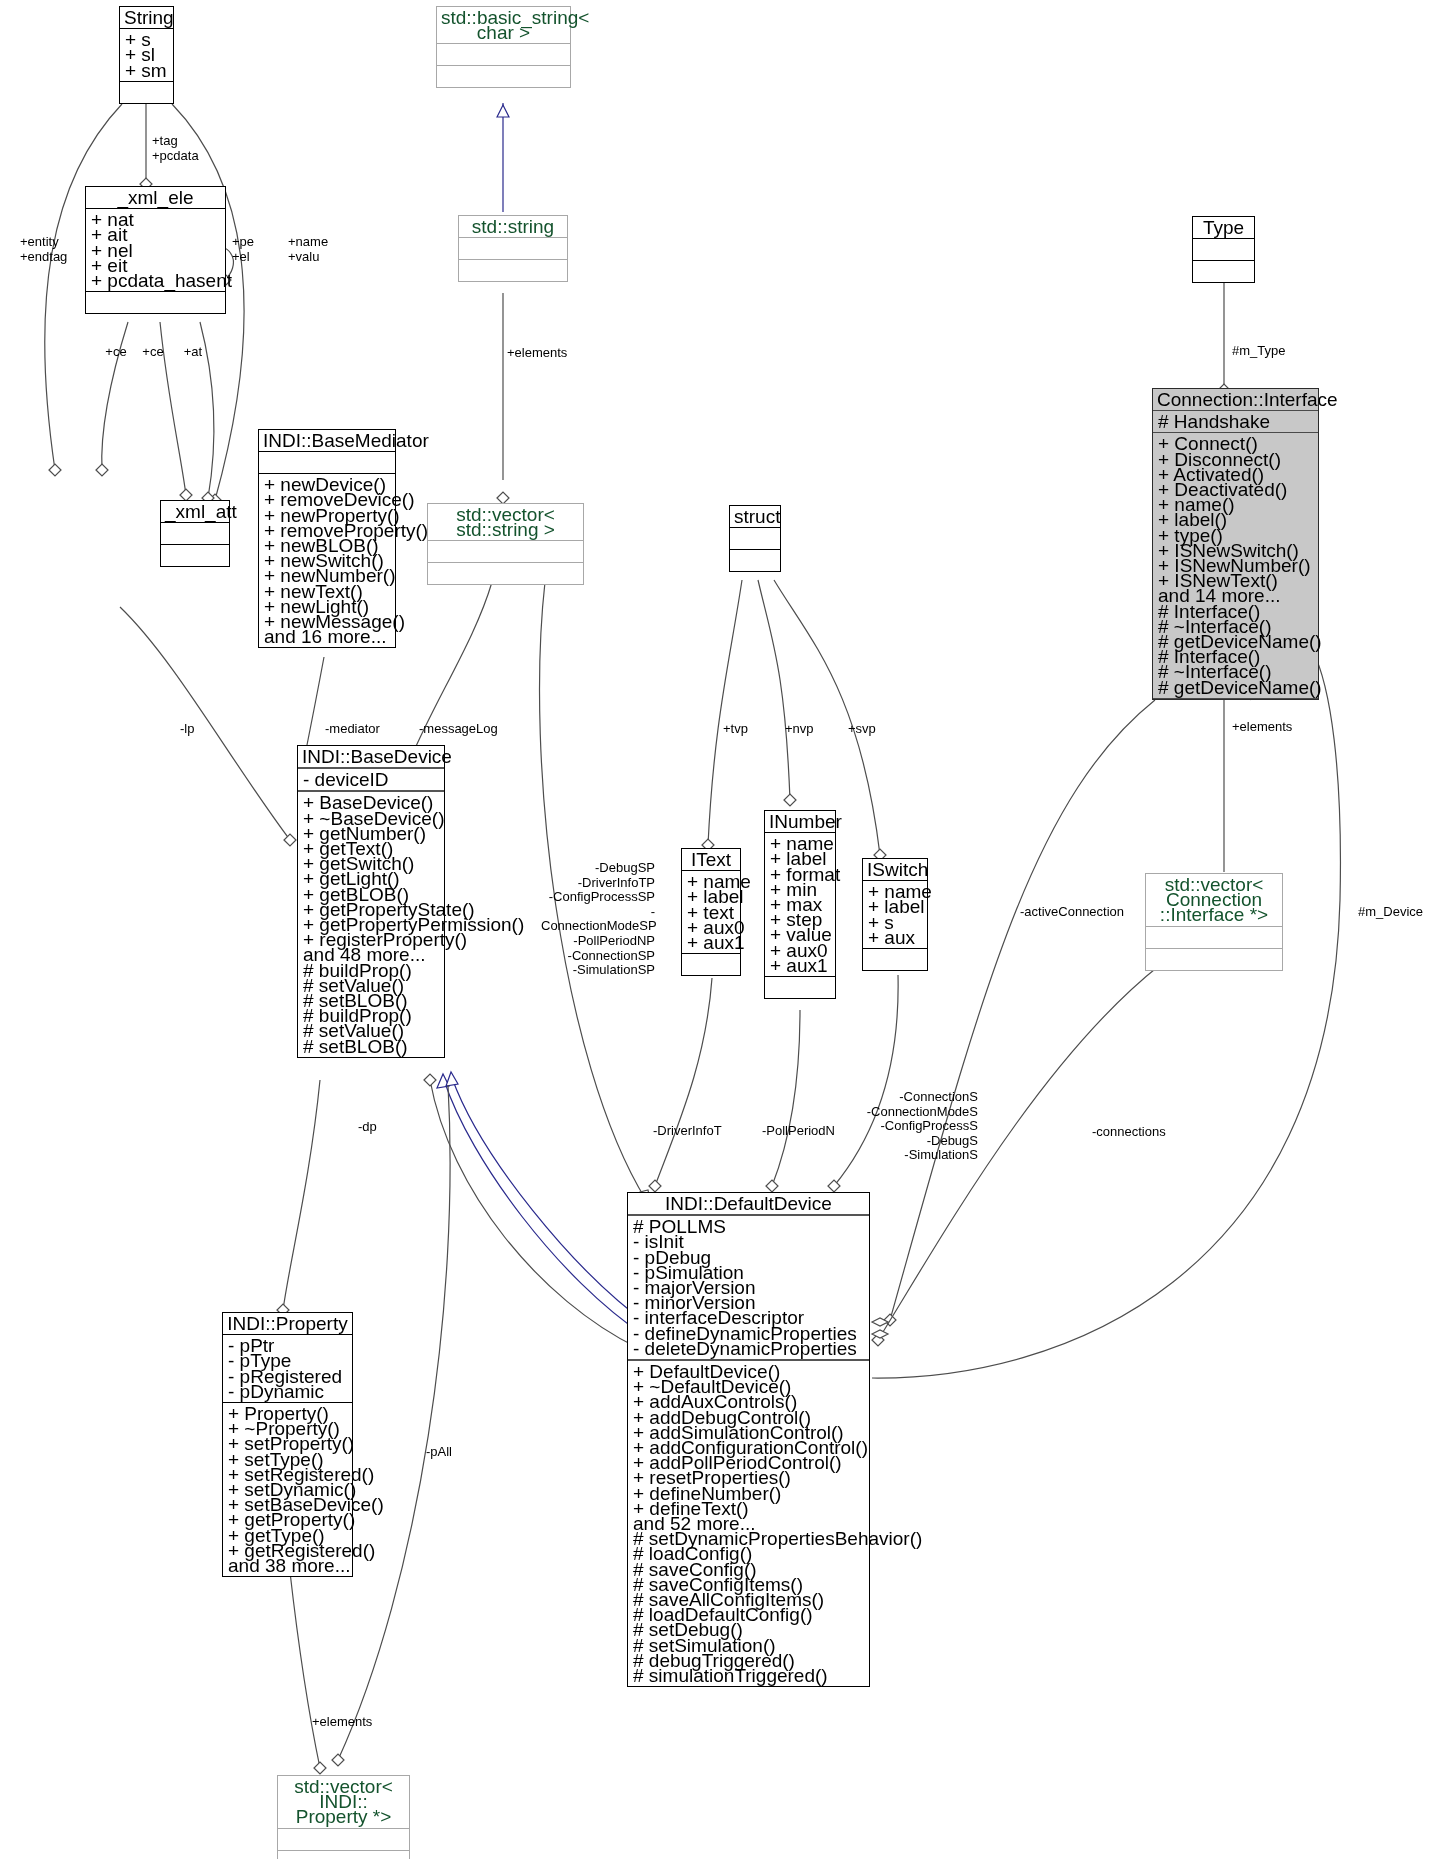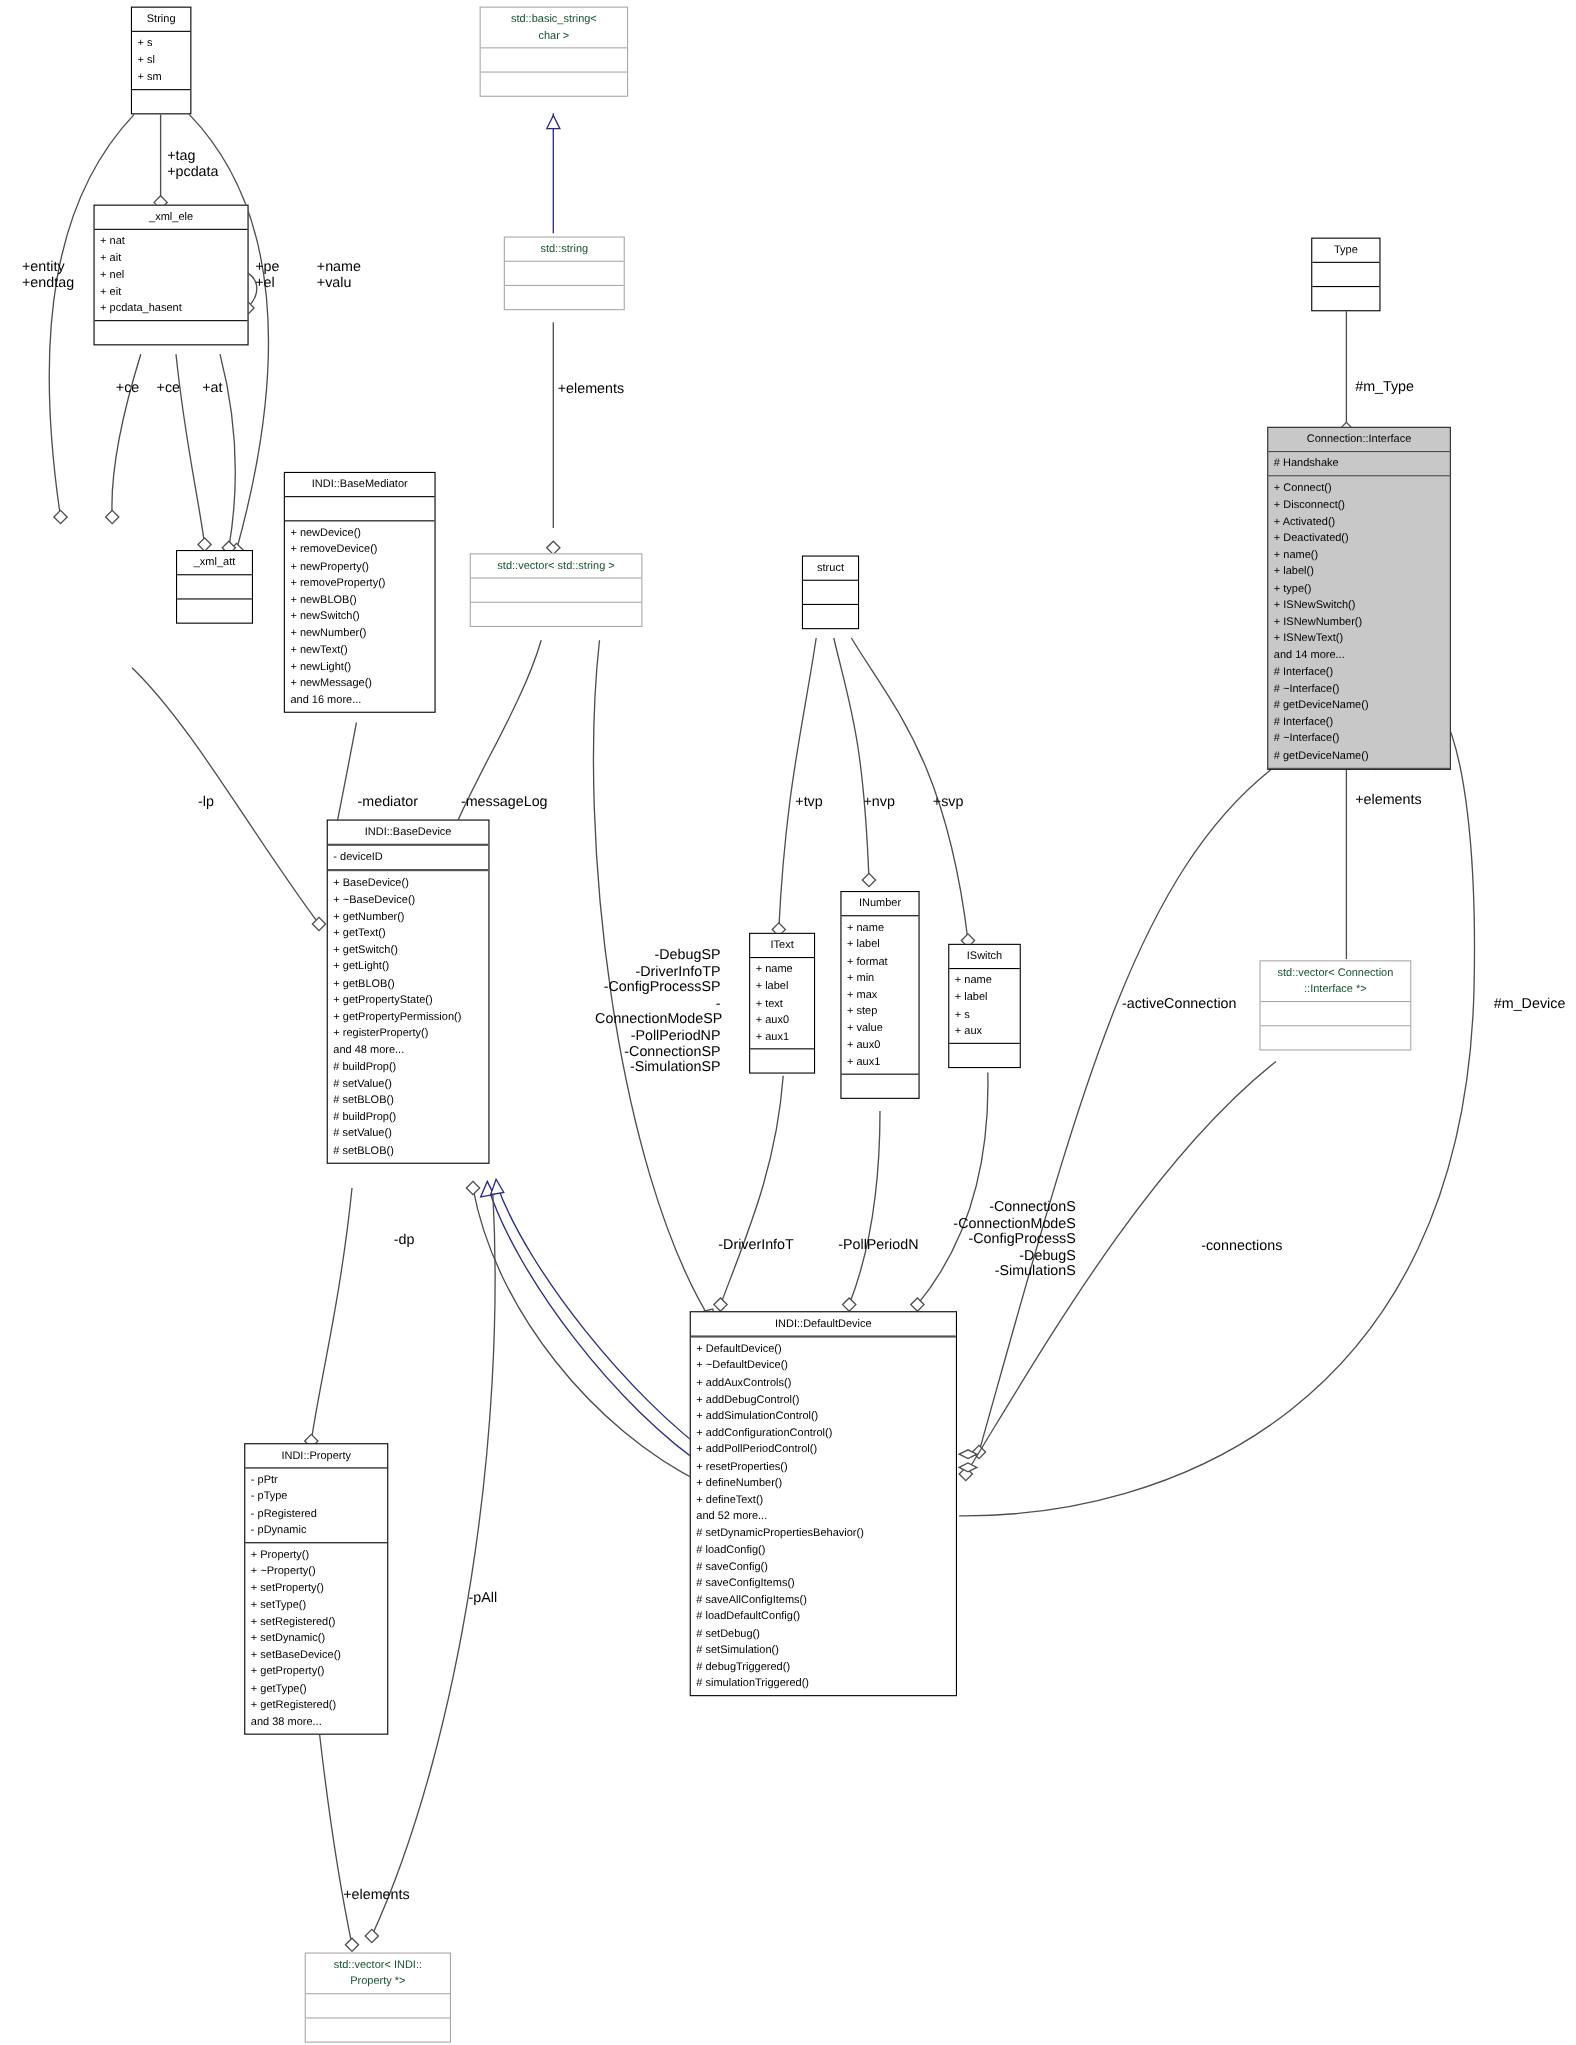--- a/index.html
+++ b/index.html
@@ -2,21 +2,21 @@
 <html><head>
 <meta charset="utf-8">
 <title>INDI::DefaultDevice Collaboration Diagram</title>
 <style>
   html,body{margin:0;padding:0;background:#ffffff;}
   body{font-family:"Liberation Sans","DejaVu Sans",sans-serif;}
   #canvas{position:relative;width:1433px;height:1859px;overflow:hidden;background:#fff;}
   svg.edges{position:absolute;left:0;top:0;width:1433px;height:1859px;pointer-events:none;}
 
   .uclass{position:absolute;box-sizing:border-box;background:#ffffff;border:1px solid #000;
-          font-size:10px;line-height:15.2px;color:#000;}
+          font-size:19px;line-height:15.2px;color:#000;}
   .uclass .hdr{text-align:center;padding:3px 4px;border-bottom:1px solid #000;white-space:pre-line;}
   .uclass .sec{padding:3px 5px;border-bottom:1px solid #000;}
   .uclass .sec:last-child{border-bottom:none;}
   .uclass .row{white-space:nowrap;}
   .uclass.thickline .hdr{border-bottom:2px solid #555;}
   .uclass.thickline .sec{border-bottom:2px solid #555;}
   .uclass.thickline .sec:last-child{border-bottom:none;}
 
   
   .uclass.grey{background:#c8c8c8;border:1px solid #2b2b2b;}
@@ -318,20 +318,31 @@
 
   <div class="uclass lite" style="left:1145px;top:873px;width:138px;">
     <div class="hdr">std::vector&lt; Connection
 ::Interface *&gt;</div>
     <div class="sec empty"></div>
     <div class="sec empty"></div>
   </div>
 
   <div class="uclass thickline" style="left:627px;top:1192px;width:243px;">
     <div class="hdr">INDI::DefaultDevice</div>
+    <div class="sec">
+      <div class="row"># POLLMS</div>
+      <div class="row">- isInit</div>
+      <div class="row">- pDebug</div>
+      <div class="row">- pSimulation</div>
+      <div class="row">- majorVersion</div>
+      <div class="row">- minorVersion</div>
+      <div class="row">- interfaceDescriptor</div>
+      <div class="row">- defineDynamicProperties</div>
+      <div class="row">- deleteDynamicProperties</div>
+    </div>
     <div class="sec">
       <div class="row">+ DefaultDevice()</div>
       <div class="row">+ ~DefaultDevice()</div>
       <div class="row">+ addAuxControls()</div>
       <div class="row">+ addDebugControl()</div>
       <div class="row">+ addSimulationControl()</div>
       <div class="row">+ addConfigurationControl()</div>
       <div class="row">+ addPollPeriodControl()</div>
       <div class="row">+ resetProperties()</div>
       <div class="row">+ defineNumber()</div>

